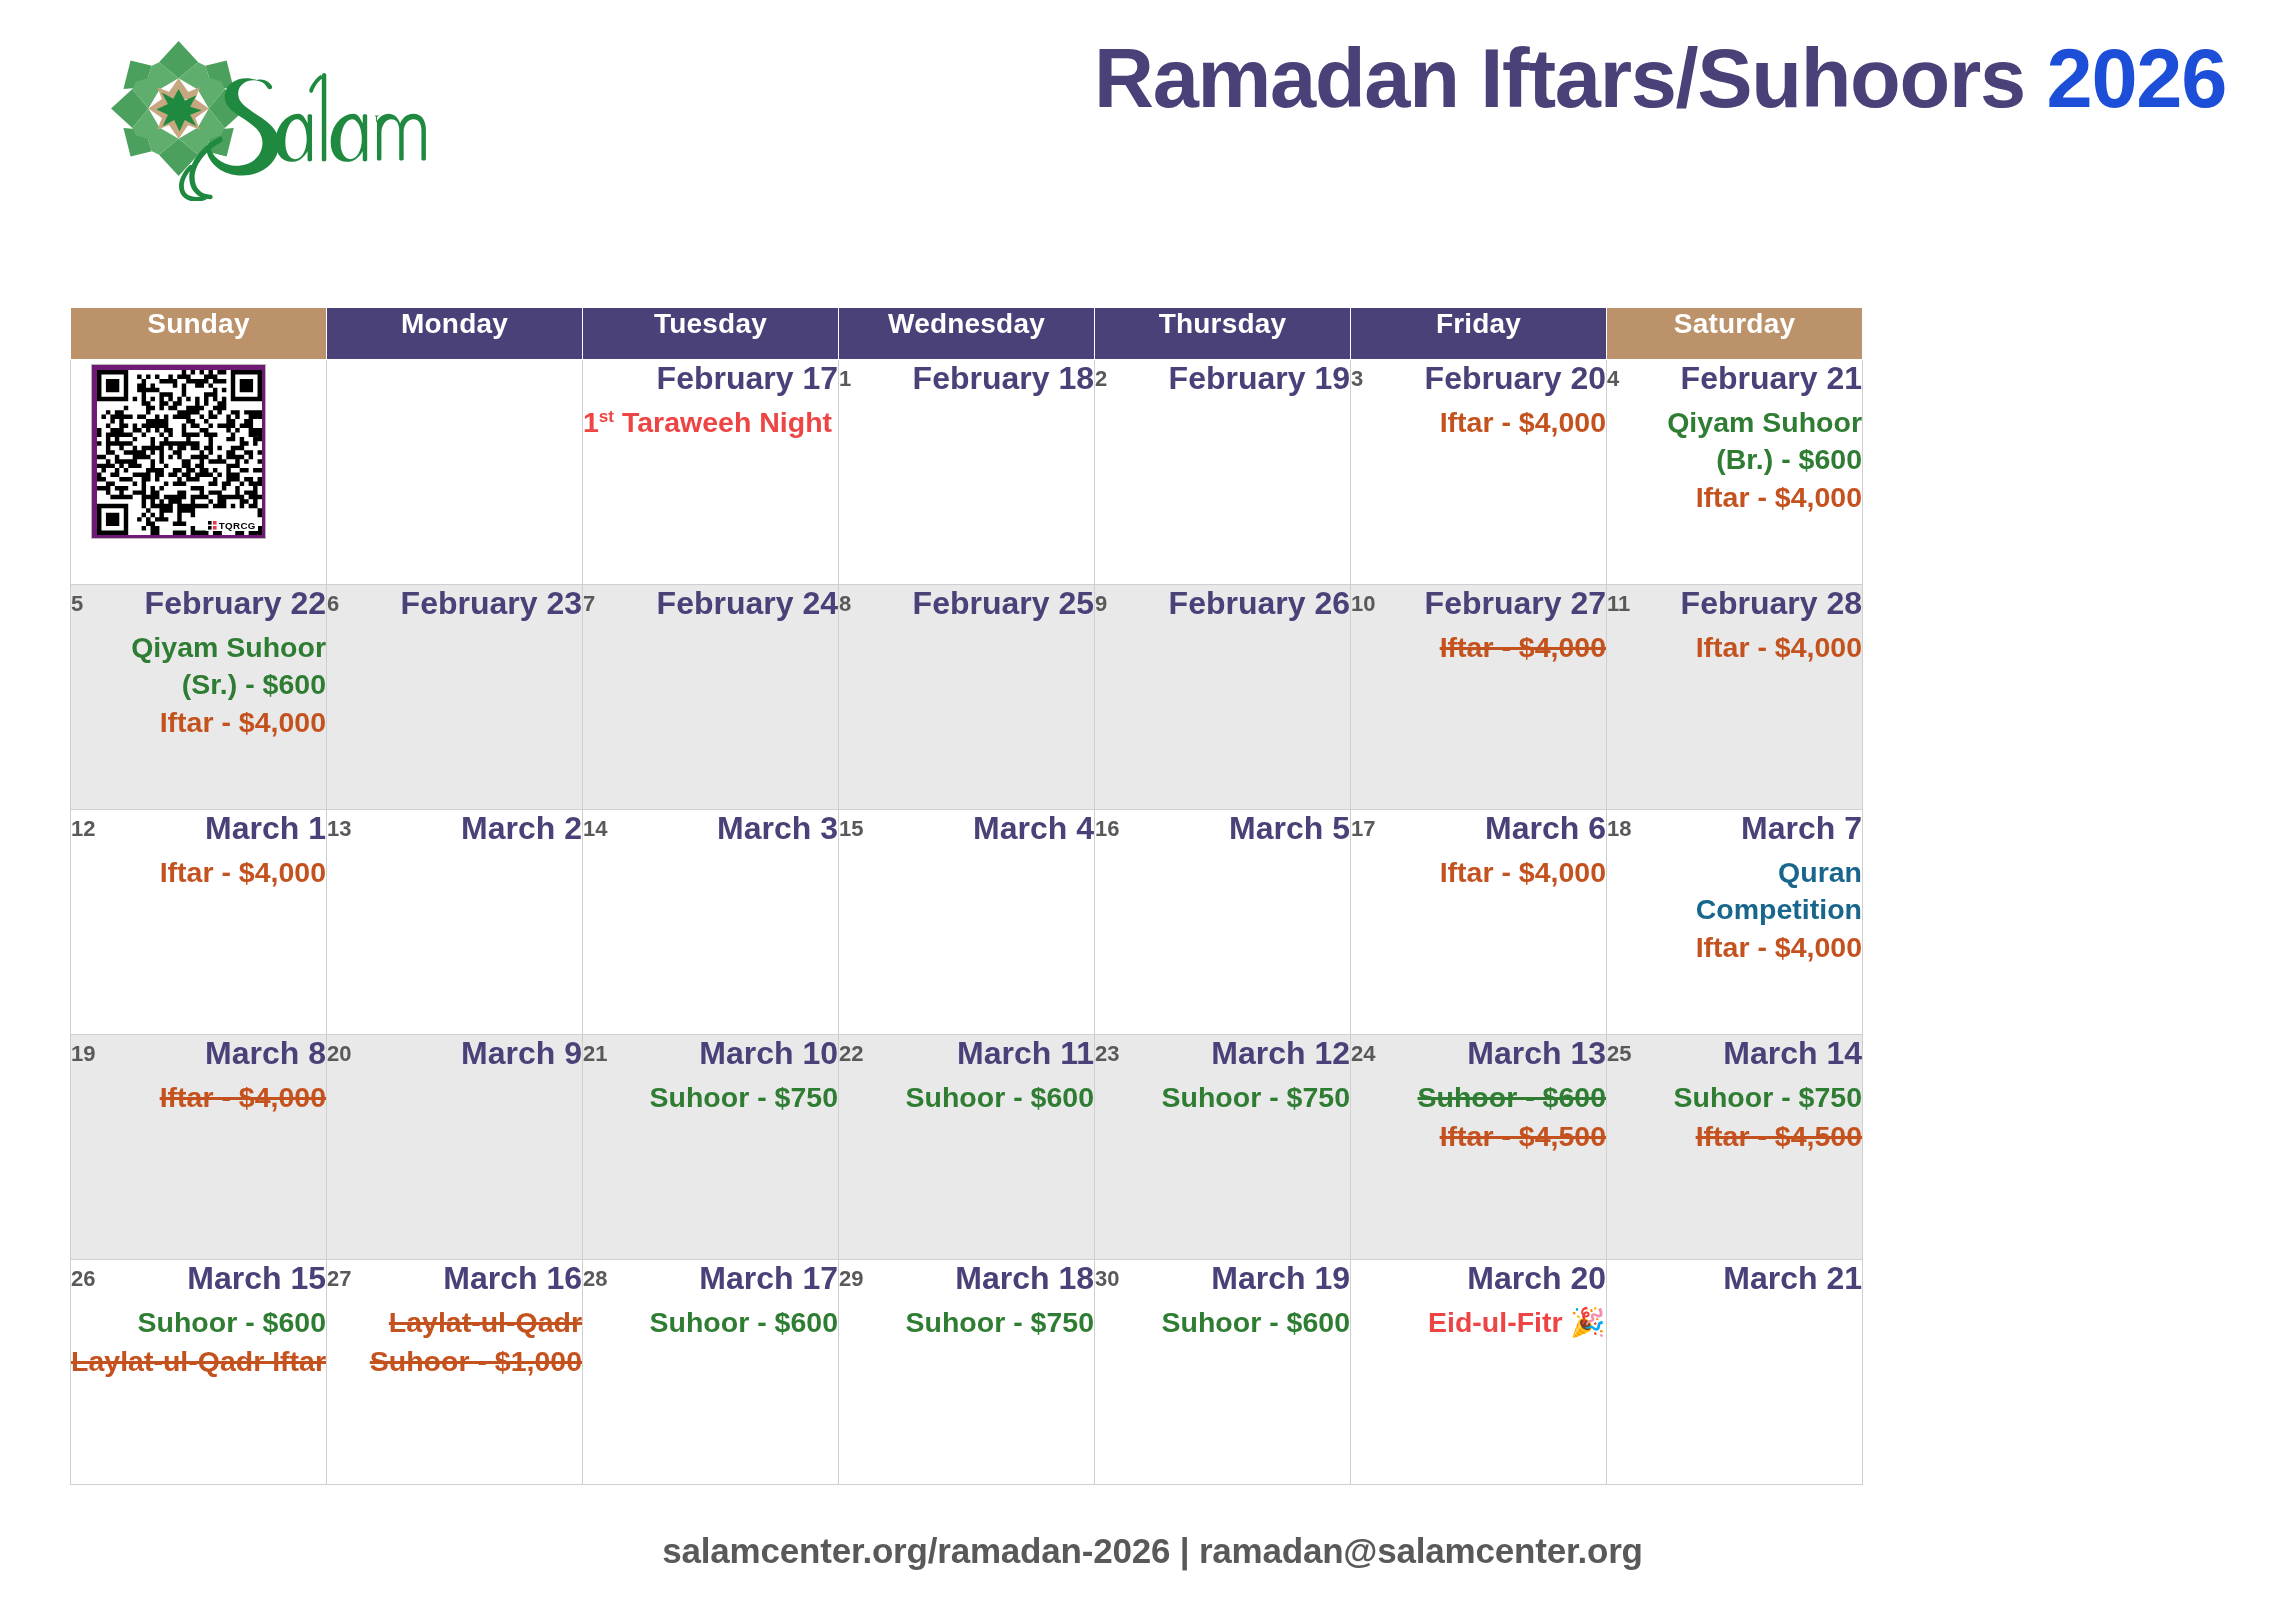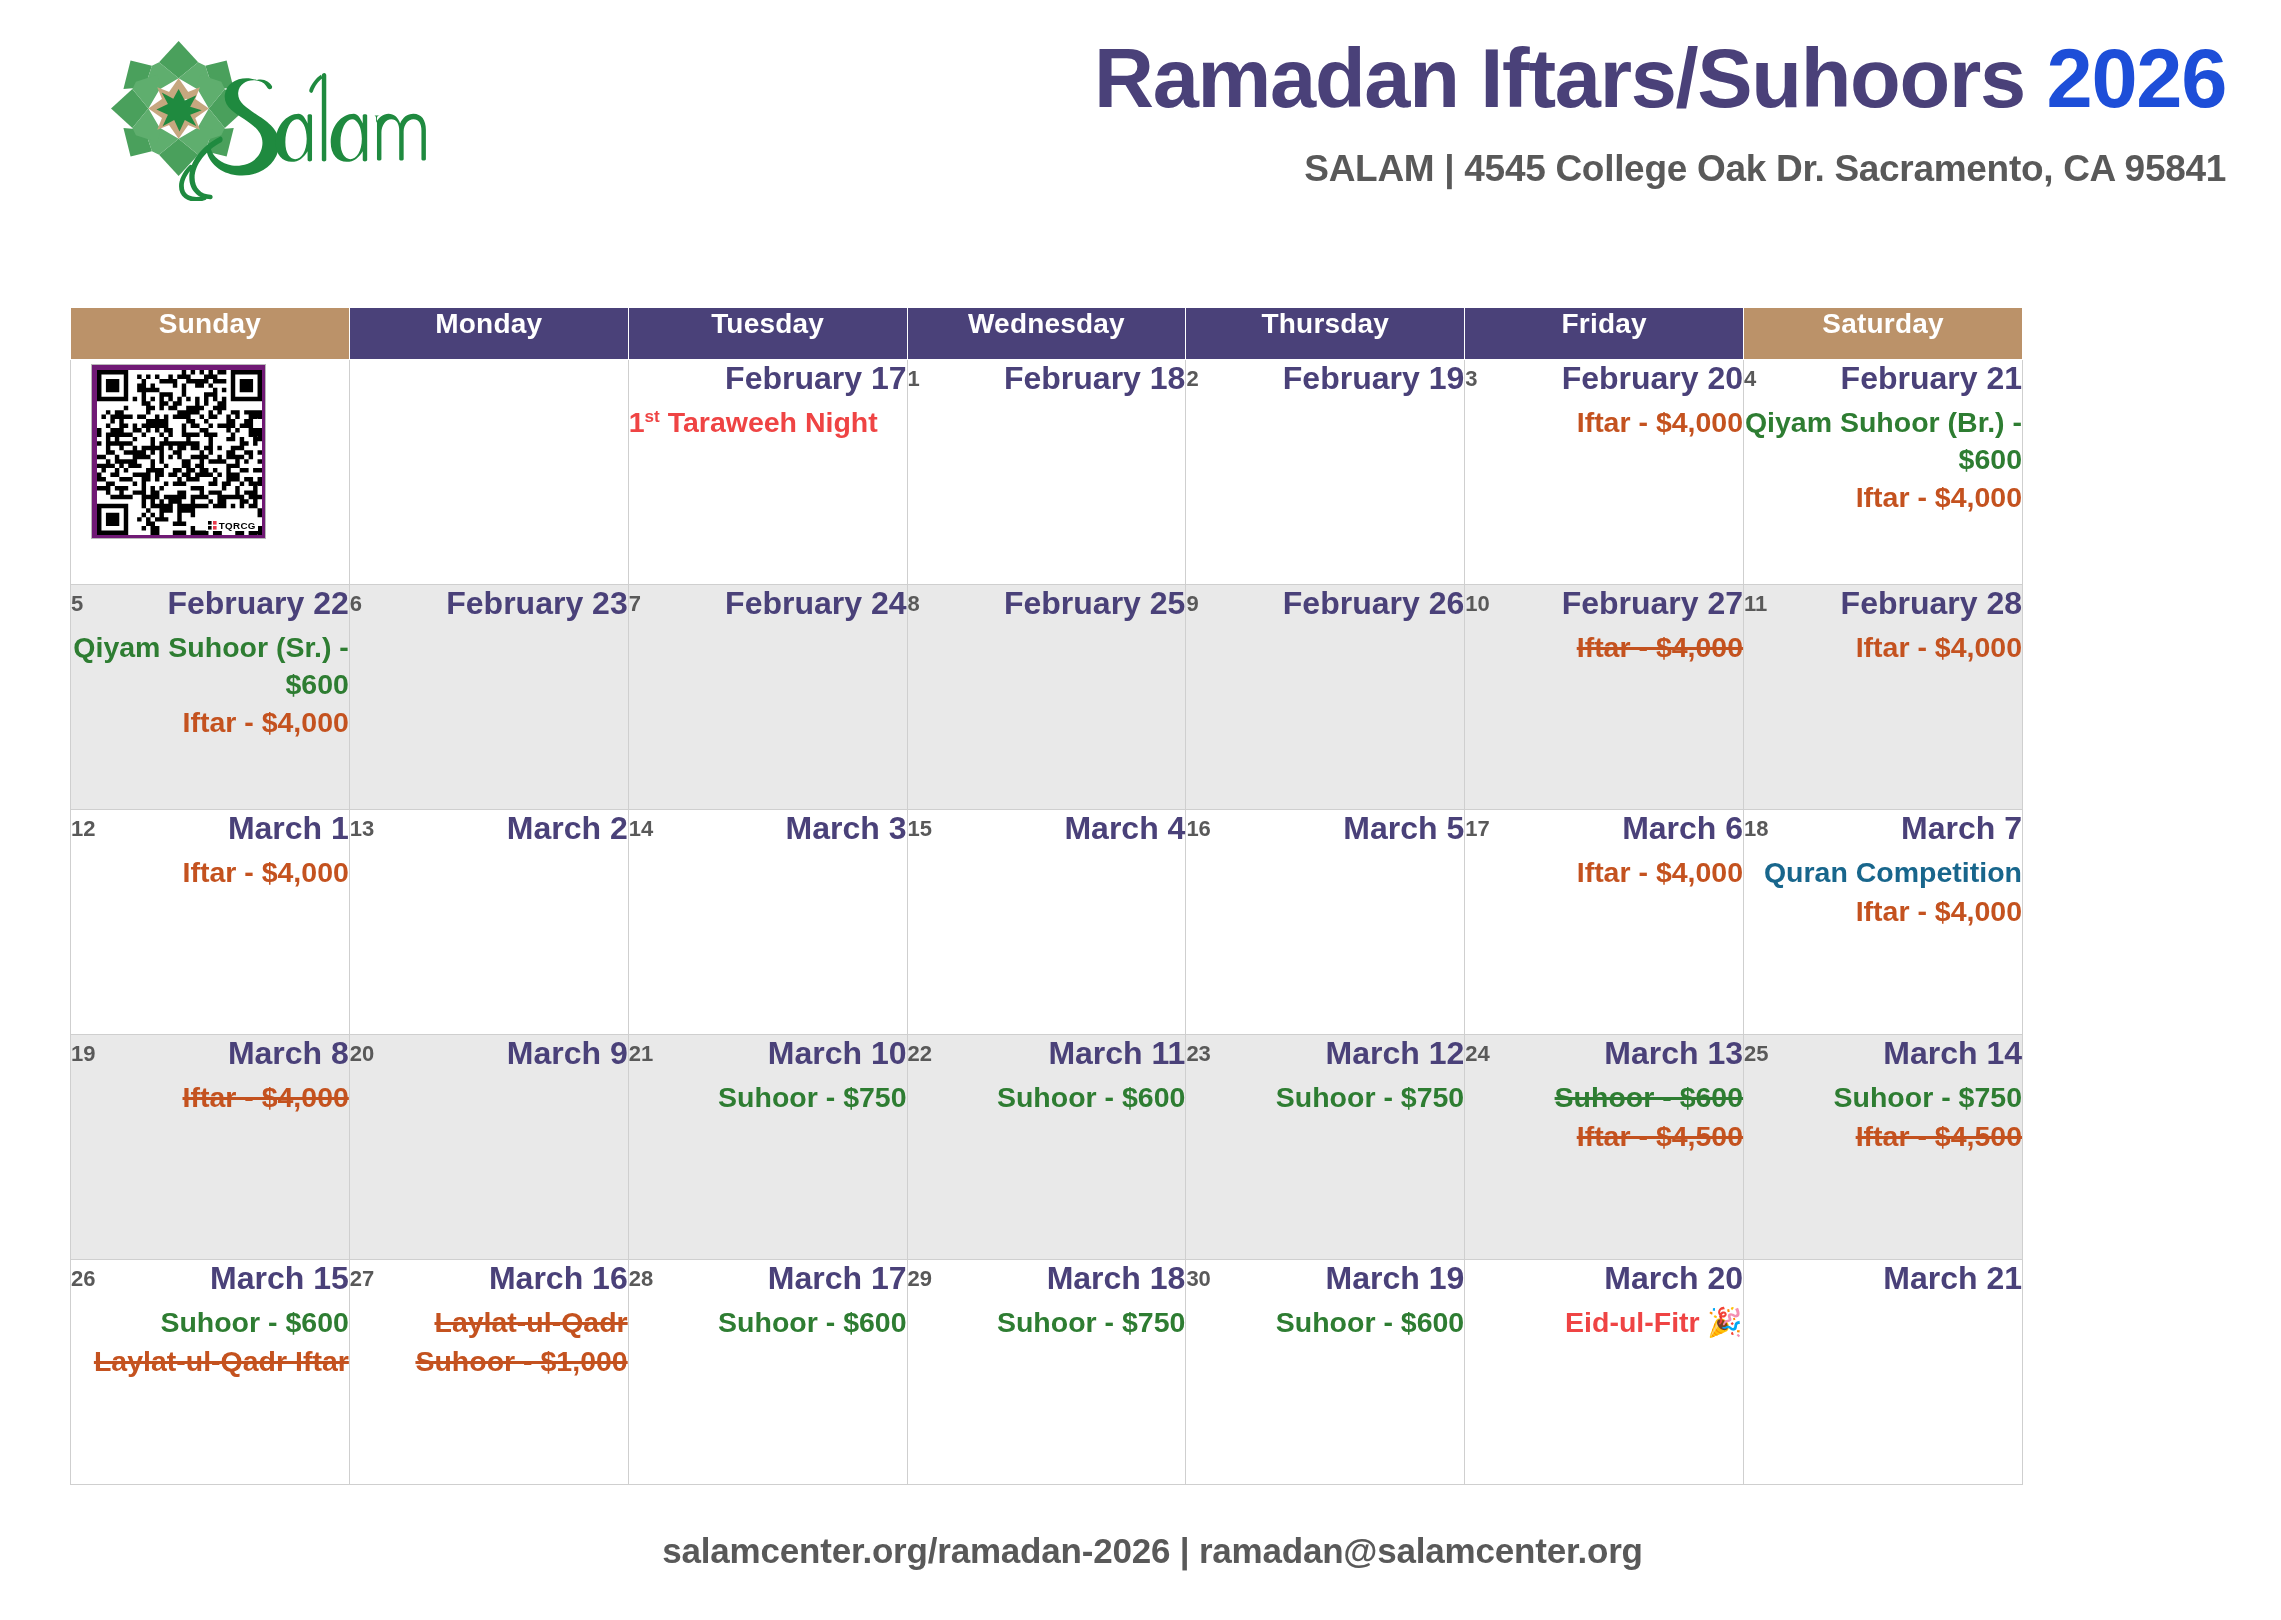--- a/index.html
+++ b/index.html
@@ -61,21 +61,21 @@
     color: #595959;
     letter-spacing: -0.3px;
     white-space: nowrap;
   }
 
   
   .calendar {
     position: absolute;
     left: 70px;
     top: 307px;
-    width: 1953px;
+    width: 1793px;
     border-collapse: collapse;
     table-layout: fixed;
   }
   .calendar th, .calendar td {
     padding: 0;
     margin: 0;
     vertical-align: top;
   }
 
   .day-head {
@@ -271,21 +271,20 @@
           <path d="M120,150 c-10,10 -14,22 -10,31 c4,9 16,12 28,8 c3,-1 1,-6 -2,-5 c-9,3 -18,1 -21,-5 c-3,-7 0,-17 9,-26 c2,-2 -2,-5 -4,-3 Z"></path>
         </g>
       </svg>
     </div>
 
     <div class="title-block">
       <div class="main-title">
         <span class="t-purple">Ramadan Iftars/Suhoors</span>
         <span class="t-tan">2026</span>
       </div>
-      <div class="address-line">SALAM | 4545 College Oak Dr. Sacramento, CA 95841</div>
     </div>
   </div>
 
   <table class="calendar">
     <thead>
       <tr id="cal-head-row">
           <th class="day-head weekend">Sunday</th>
           <th class="day-head weekday">Monday</th>
           <th class="day-head weekday">Tuesday</th>
           <th class="day-head weekday">Wednesday</th>

